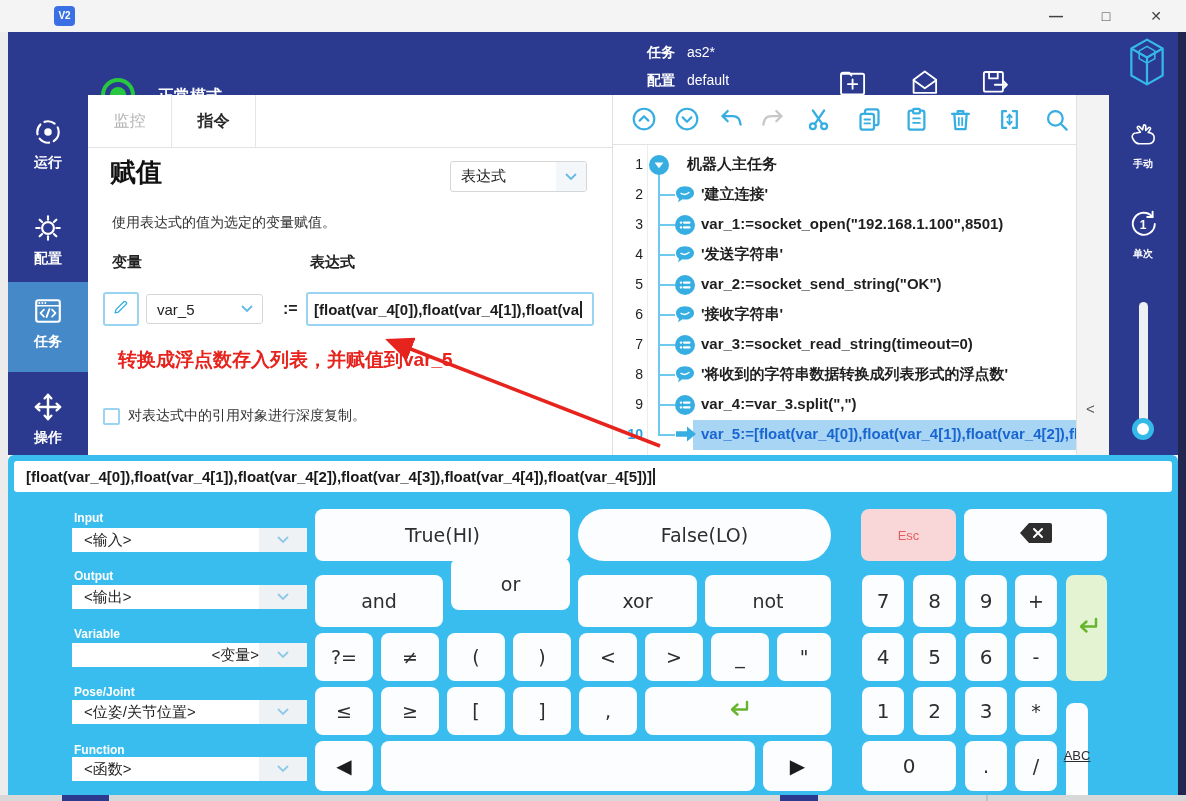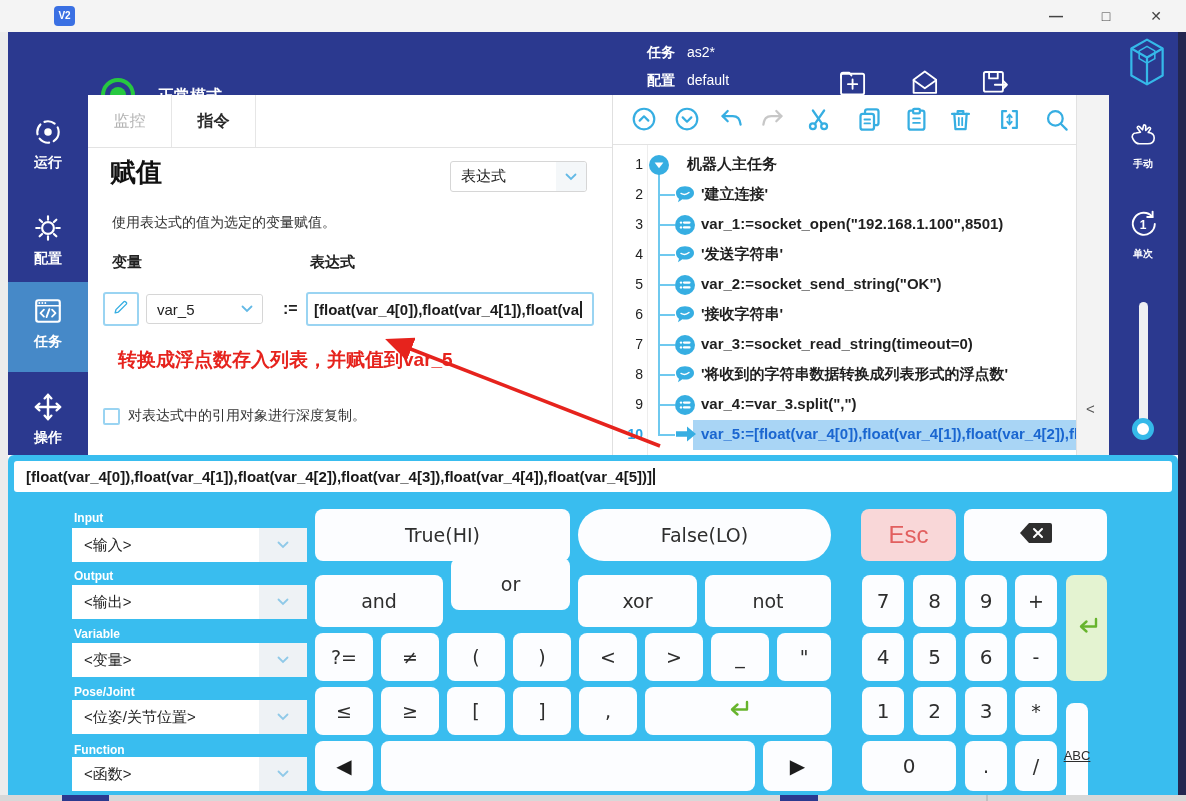--- a/index.html
+++ b/index.html
@@ -62,25 +62,25 @@
   
   .rsb{position:absolute;left:1108px;top:95px;width:70px;height:360px;background:#2b398f;}
   .rsbitem{position:absolute;left:0;width:70px;text-align:center;}
   .rsbitem .lbl{display:block;color:#fff;font-size:10px;font-weight:bold;margin-top:2px;}
   .slidertrack{position:absolute;left:31px;top:207px;width:9px;height:128px;background:#eef0f3;border-radius:5px;cursor:pointer;}
   .sliderthumb{position:absolute;left:24px;top:323px;width:22px;height:22px;box-sizing:border-box;border:5px solid #35b9e9;background:#fff;border-radius:50%;cursor:pointer;}
   
   .kb{position:absolute;left:8px;top:455px;width:1170px;height:340px;background:#39bdef;z-index:10;border-radius:6px 6px 0 0;}
   .kbinput{position:absolute;left:6px;top:6px;width:1158px;height:31px;background:#fff;border-radius:3px;display:flex;align-items:center;padding-left:12px;box-sizing:border-box;font-size:15px;font-weight:bold;color:#191919;white-space:nowrap;overflow:hidden;}
   .sellbl{position:absolute;left:66px;color:#fff;font-size:12px;font-weight:bold;}
-  .selbox{position:absolute;left:64px;width:235px;height:34px;background:#fff;display:flex;align-items:center;cursor:pointer;}
+  .selbox{position:absolute;left:64px;width:235px;height:24px;background:#fff;display:flex;align-items:center;cursor:pointer;}
   .selbox .val{flex:1;padding-left:12px;font-size:15px;color:#222;white-space:nowrap;}
   .selbox .chev{width:48px;height:100%;background:#eef2f5;display:flex;align-items:center;justify-content:center;}
   .key{position:absolute;background:#fcfdff;border-radius:8px;display:flex;align-items:center;justify-content:center;font-size:19px;color:#2e2e2e;cursor:pointer;font-family:"DejaVu Sans","Liberation Sans",sans-serif;}
-  .key.esc{background:#f9d7d8;color:#e25f5f;font-size:24px;font-family:"Liberation Sans",sans-serif;}
+  .key.esc{background:#f9d7d8;color:#e25f5f;font-size:13px;font-family:"Liberation Sans",sans-serif;}
   .key.greenpad{background:#e4f3d1;}
   .key.abc{font-size:13px;font-family:"Liberation Sans",sans-serif;}
   .key.digit{font-size:20px;}
   .key.arrowk{font-size:20px;color:#1c1c1c;}
   
   .lframe{position:absolute;left:0;top:32px;width:8px;height:769px;background:#ececec;}
   .rframe{position:absolute;left:1178px;top:32px;width:8px;height:769px;background:#232750;}
   .sliver{position:absolute;left:0;top:795px;width:1186px;height:6px;background:#d8d8d8;z-index:11;}
   .sliver .b1{position:absolute;left:62px;top:0;width:47px;height:6px;background:#2b398f;}
   .sliver .b2{position:absolute;left:780px;top:0;width:38px;height:6px;background:#2b398f;}
@@ -394,21 +394,21 @@
         <div class="sellbl" style="top: 114px;">Output</div>
         <div class="selbox" style="top: 130px;">
           <span class="val">&lt;输出&gt;</span>
           <span class="chev">
             <svg width="12" height="8" viewBox="0 0 12 8">
               <path d="M1.5 1.5 6 6l4.5-4.5" stroke="#8fc9e8" stroke-width="1.8" fill="none" stroke-linecap="round"></path>
             </svg>
           </span>
         </div>
         <div class="sellbl" style="top: 172px;">Variable</div>
-        <div class="selbox" style="top: 188px;">
+        <div class="selbox" style="top: 188px; text-align: right;">
           <span class="val">&lt;变量&gt;</span>
           <span class="chev">
             <svg width="12" height="8" viewBox="0 0 12 8">
               <path d="M1.5 1.5 6 6l4.5-4.5" stroke="#8fc9e8" stroke-width="1.8" fill="none" stroke-linecap="round"></path>
             </svg>
           </span>
         </div>
         <div class="sellbl" style="top: 230px;">Pose/Joint</div>
         <div class="selbox" style="top: 245px;">
           <span class="val">&lt;位姿/关节位置&gt;</span>

